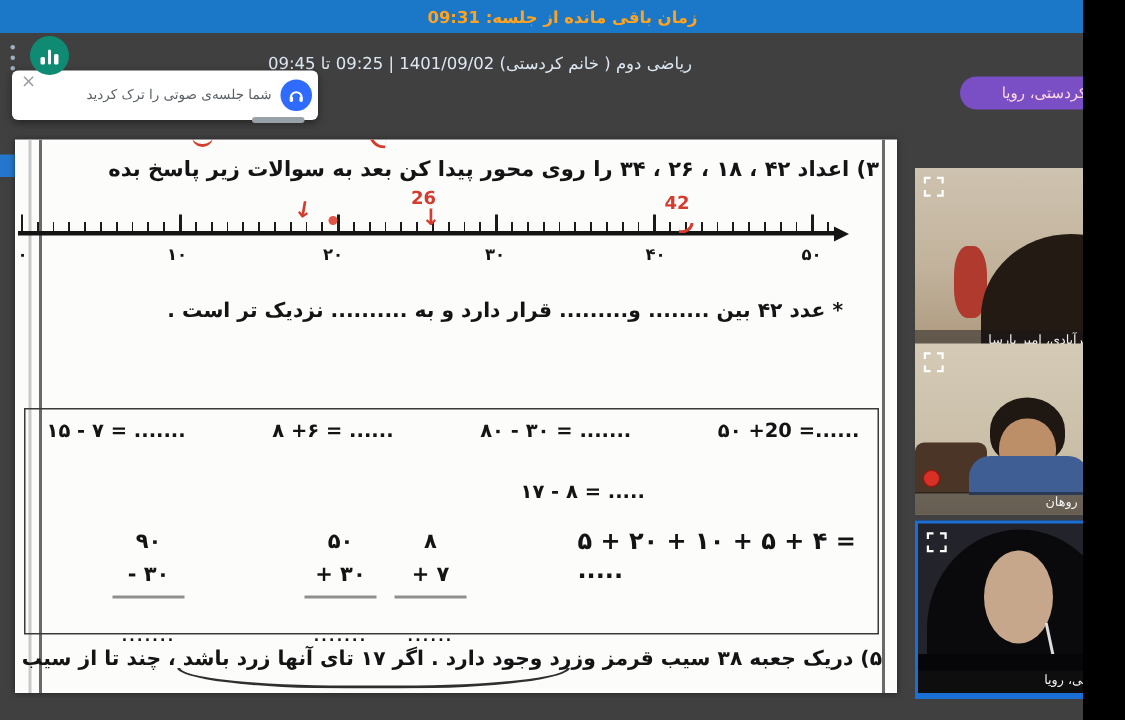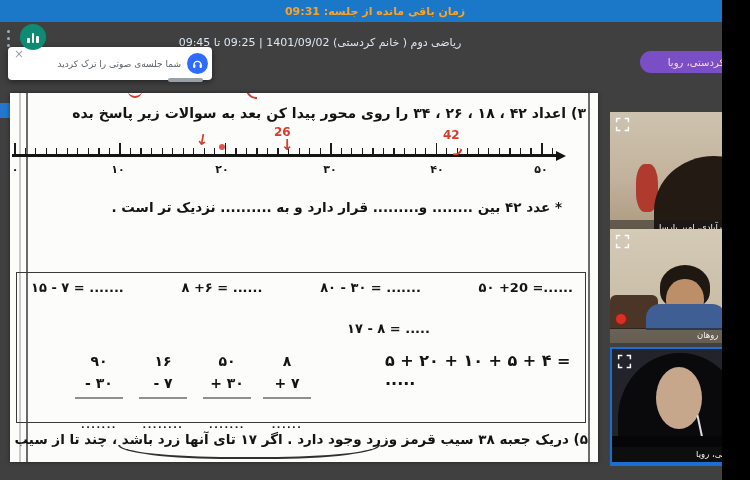--- a/index.html
+++ b/index.html
@@ -191,25 +191,20 @@
         <span class="eq">۱۵ - ۷ = .......</span>
       </div>
       <div class="q4eq" style="left:330px; top:48px; font-size:13px">۱۷ - ۸ = .....</div>
       <div class="q4eq" style="left:368px; top:78px; font-size:16px">۵ + ۲۰ + ۱۰ + ۵ + ۴ = .....</div>
 
       <div class="vcol" style="left:58px">
         <div class="vtop">۹۰</div>
         <div class="vbot">- ۳۰</div>
         <div class="vans">.......</div>
       </div>
-      <div class="vcol" style="left:122px">
-        <div class="vtop">۱۶</div>
-        <div class="vbot">- ۷</div>
-        <div class="vans">........</div>
-      </div>
       <div class="vcol" style="left:186px">
         <div class="vtop">۵۰</div>
         <div class="vbot">+ ۳۰</div>
         <div class="vans">.......</div>
       </div>
       <div class="vcol" style="left:246px">
         <div class="vtop">۸</div>
         <div class="vbot">+ ۷</div>
         <div class="vans">......</div>
       </div>

